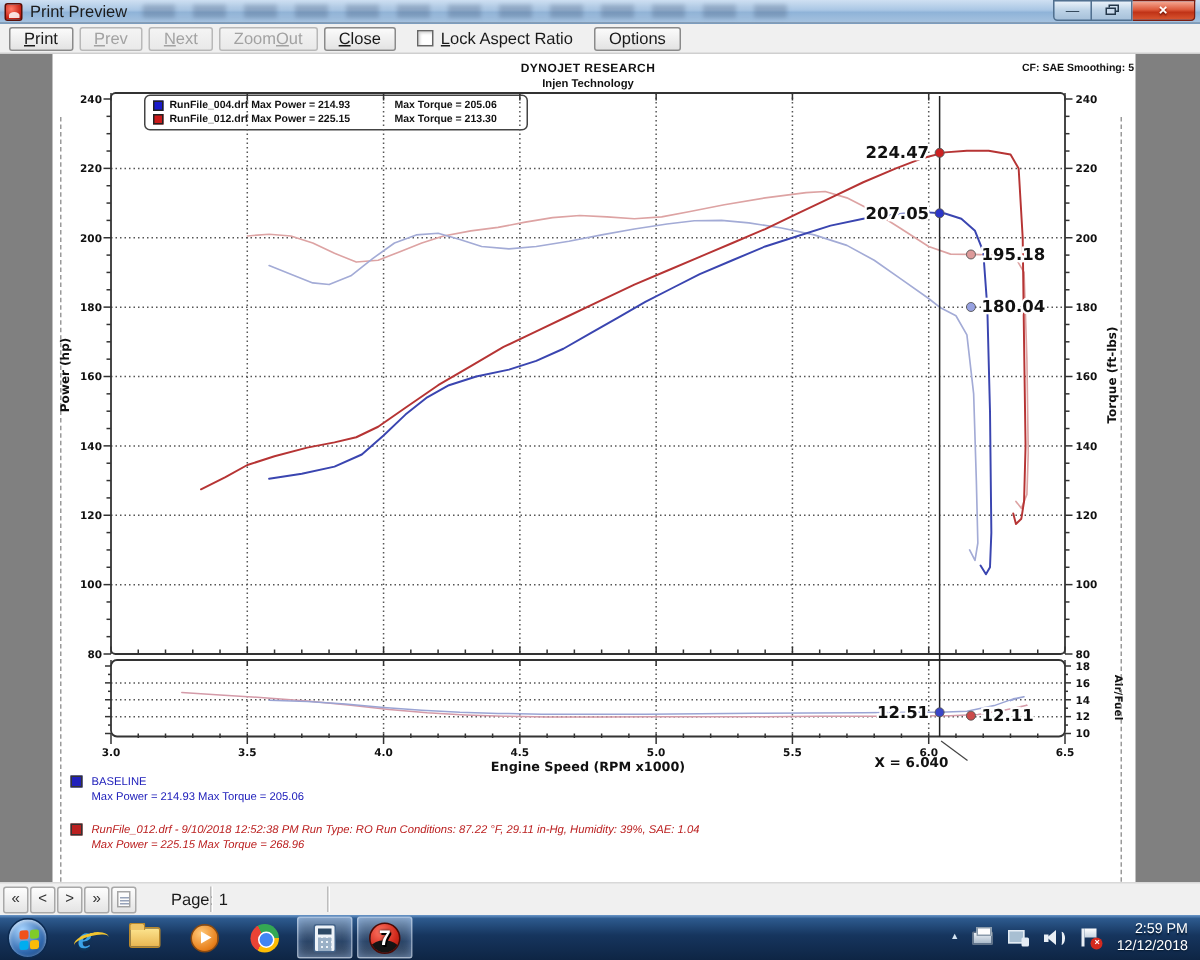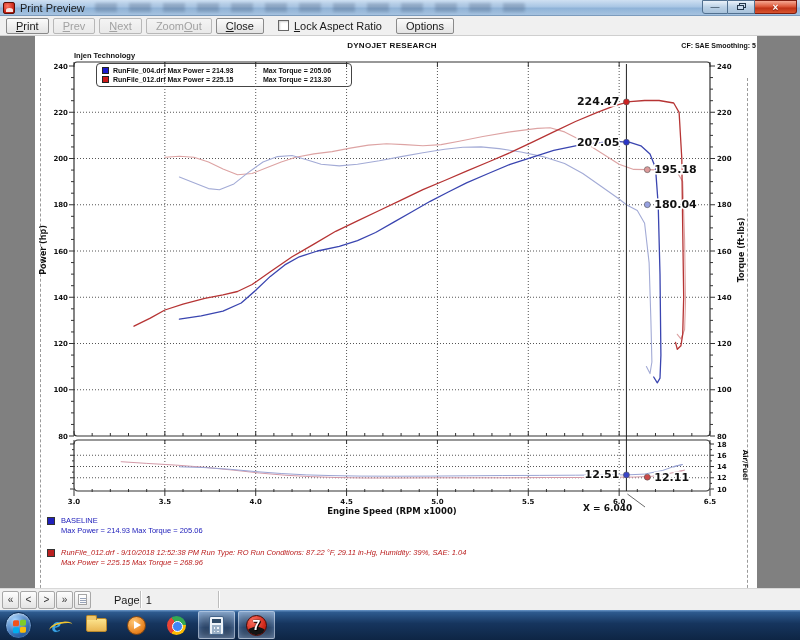--- a/index.html
+++ b/index.html
@@ -46,21 +46,21 @@
   
   .preview { left:0; top:36px; width:800px; height:552px; background:#808080; z-index:1; }
   .page { position:absolute; left:35px; top:0; width:722px; height:552px; background:#fff; }
   .margin-line { position:absolute; top:42px; height:540px; width:0;
     border-left:1px dashed #9a9a9a; }
   .overlay { z-index:3; }
   #chart-svg { position:absolute; left:0; top:0; width:800px; height:640px; z-index:4; pointer-events:none; }
   #chart-svg text { font-family:"DejaVu Sans", sans-serif; font-weight:bold; }
   .hdr { z-index:3; font-weight:bold; color:#111; }
   .hdr.company { left:74px; top:41px; width:636px; text-align:center; font-size:8px; letter-spacing:.3px; }
-  .hdr.subtitle { left:74px; top:51px; width:636px; text-align:left; font-size:7.5px; }
+  .hdr.subtitle { left:74px; top:51px; width:636px; text-align:center; font-size:7.5px; }
   .hdr.smoothing { left:560px; top:42px; width:196px; text-align:right; font-size:7px; }
   .legend-box { left:96px; top:63px; width:256px; height:24px; background:#fff; z-index:3;
     border:1px solid #444; border-radius:4px; padding:2px 5px; display:flex;
     flex-direction:column; justify-content:space-around; }
   .legend-row { display:flex; align-items:center; font-size:7px; font-weight:bold; color:#111; }
   .legend-sq { width:7px; height:7px; border:1px solid #222; margin-right:4px; flex:none; }
   .legend-left { width:150px; }
   .runs { left:47px; top:516px; width:680px; z-index:3; font-size:7.5px; line-height:9.5px; }
   .run { position:relative; padding-left:14px; margin-bottom:13px; }
   .run-sq { position:absolute; left:0; top:1px; width:8px; height:8px; border:1px solid #333; }
@@ -502,13 +502,28 @@
       <span class="chrome"></span>
     </div>
   <div class="task-icon active">
       <span class="calc"></span>
     </div>
   <div class="task-icon active">
       <span class="wp7">
         <b>7</b>
       </span>
     </div>
+  <div class="tray">
+    <span class="tray-up">▲</span>
+    <span class="printer"></span>
+    <span class="net"></span>
+    <span class="vol">
+        <i></i>
+      </span>
+    <span class="actionflag">
+        <b>×</b>
+      </span>
+    <div class="clock">
+      <div>2:59 PM</div>
+      <div>12/12/2018</div>
+    </div>
+  </div>
 </div>
 
 </body></html>

